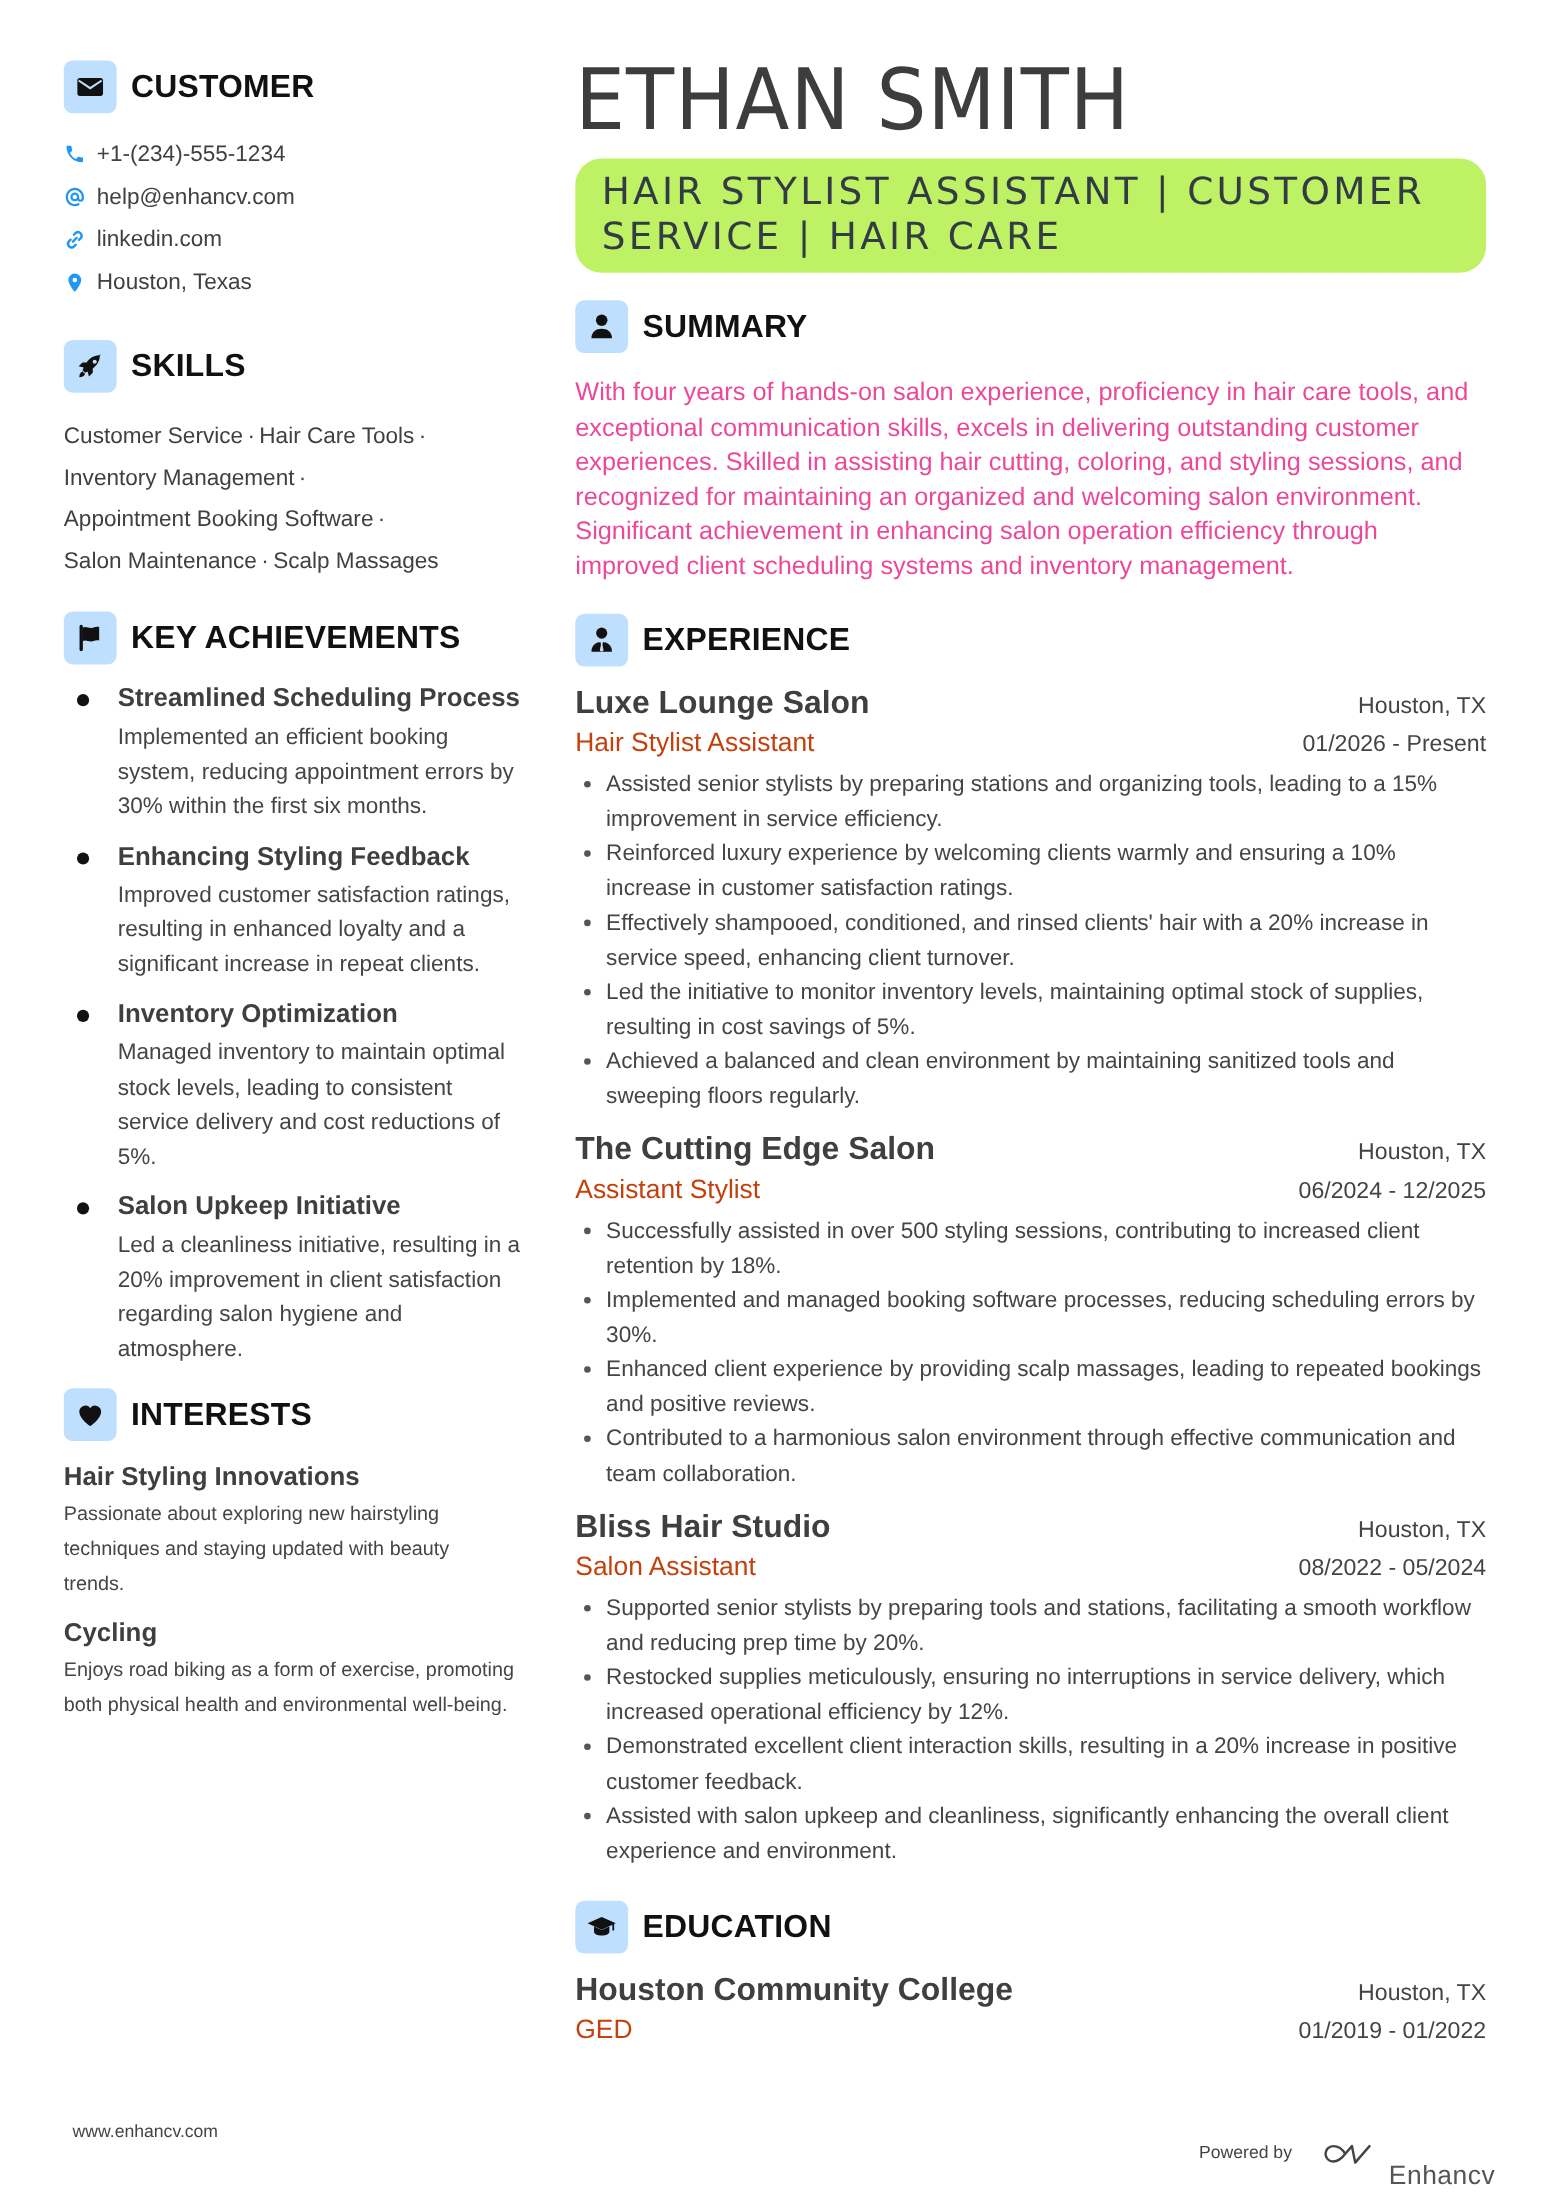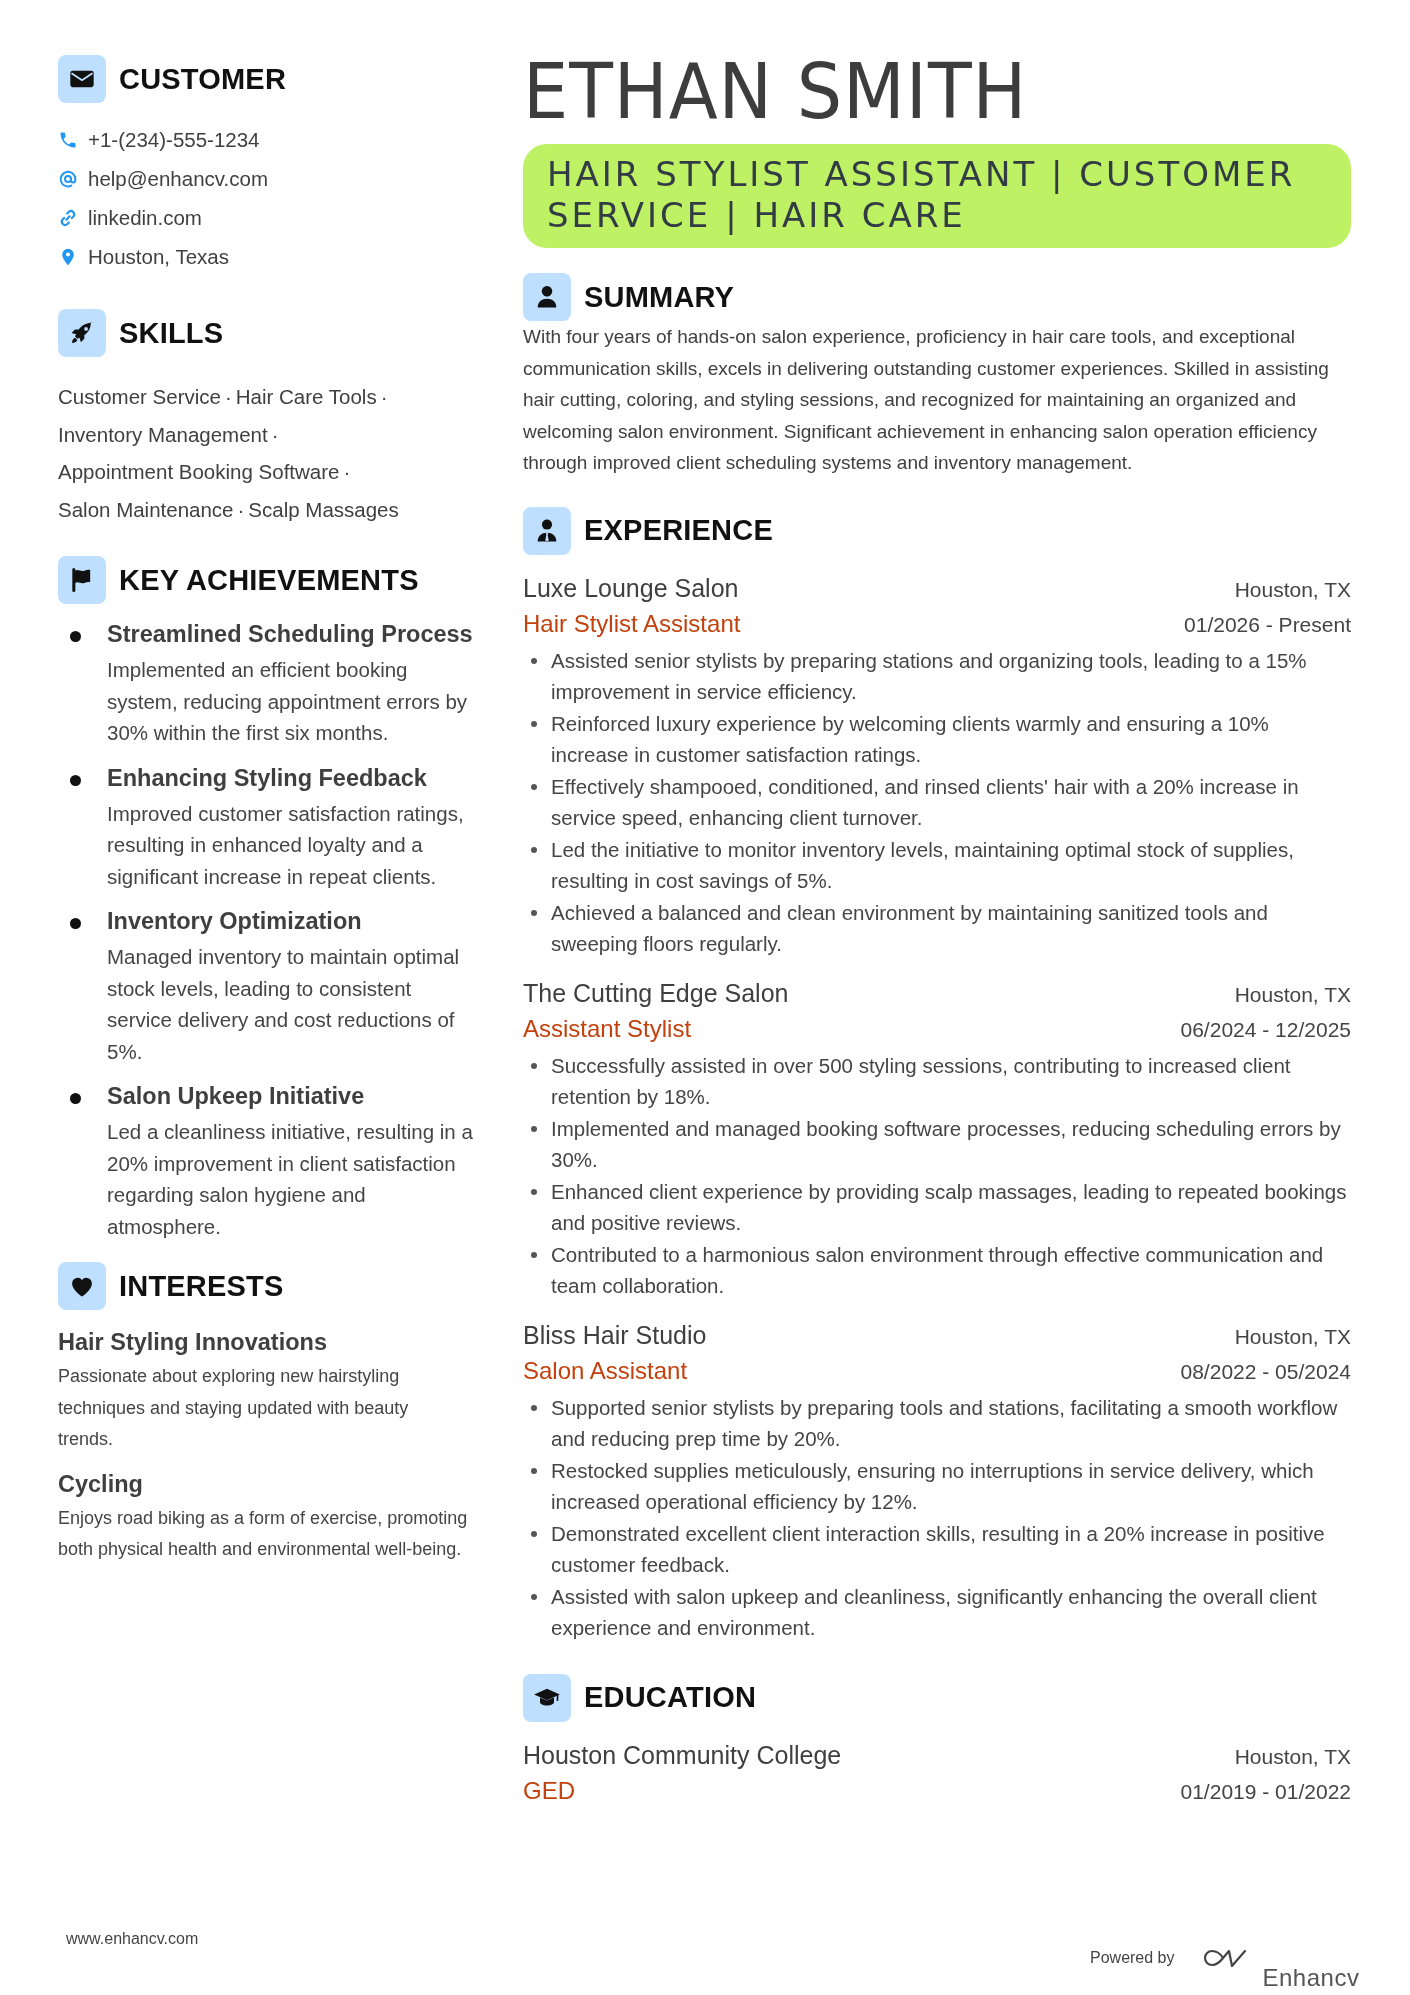--- a/index.html
+++ b/index.html
@@ -38,27 +38,27 @@
   .int-list { margin-top: 16px; }
   .int-item { margin-bottom: 12px; }
   .int-title { font-size: 23.5px; font-weight: 700; color: #3f3f3f; line-height: 32px; }
   .int-desc { font-size: 18px; line-height: 31.5px; color: #454545; margin-top: 3px; width: 410px; }
 
   
   .name { font-size: 77px; font-weight: 400; color: #3d3d3d; letter-spacing: 1px; line-height: 88px; font-family: "DejaVu Sans", sans-serif; transform: scaleX(0.93); transform-origin: left; white-space: nowrap; }
   .title-box { margin-top: 8px; background: #bef264; border-radius: 24px; padding: 10px 24px 12px 24px; font-size: 34px; letter-spacing: 3px; color: #333b45; line-height: 41px; font-family: "DejaVu Sans", sans-serif; transform-origin: left; }
 
   .r-sec { margin-top: 25px; }
-  .summary-text { font-size: 19px; line-height: 31.5px; color: #404040; }
+  .summary-text { margin-top: 20px; font-size: 23px; line-height: 31.5px; color: #ec4899; }
 
   .exp-block { margin-top: 28px; }
   .job { margin-top: 16px; }
   .job:first-of-type { margin-top: 18px; }
   .job-row { display: flex; justify-content: space-between; align-items: baseline; }
-  .job-company { font-size: 25px; font-weight: 400; color: #3f3f3f; line-height: 34px; }
+  .job-company { font-size: 29px; font-weight: 700; color: #3f3f3f; line-height: 34px; }
   .job-loc { font-size: 21px; color: #444; line-height: 34px; }
   .job-role { font-size: 24px; color: #c2410c; line-height: 34px; }
   .job-date { font-size: 21px; color: #444; line-height: 34px; }
   .bullets { margin-top: 3px; list-style: none; }
   .bullets li { position: relative; padding-left: 28px; font-size: 20.5px; line-height: 31.5px; color: #454545; }
   .bullets li::before { content: ""; position: absolute; left: 8px; top: 13px; width: 6px; height: 6px; border-radius: 50%; background: #555; }
 
   .edu-block { margin-top: 30px; }
   .edu { margin-top: 16px; }
 

